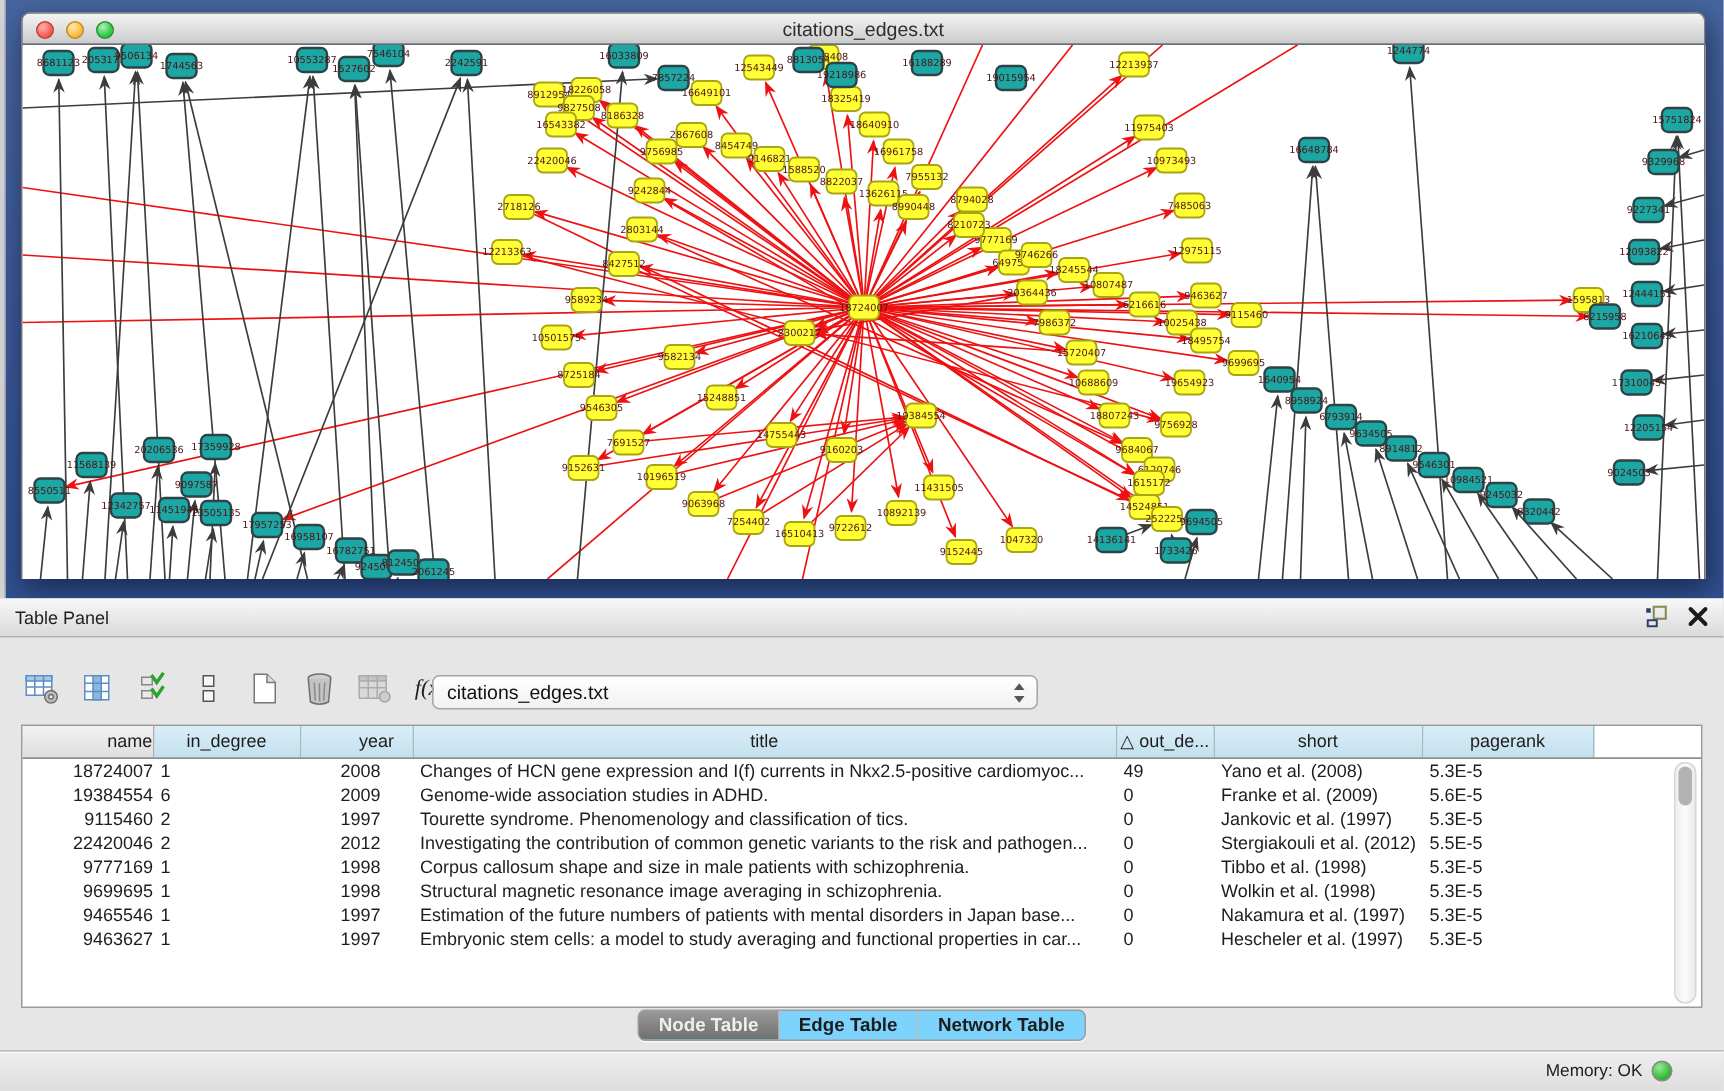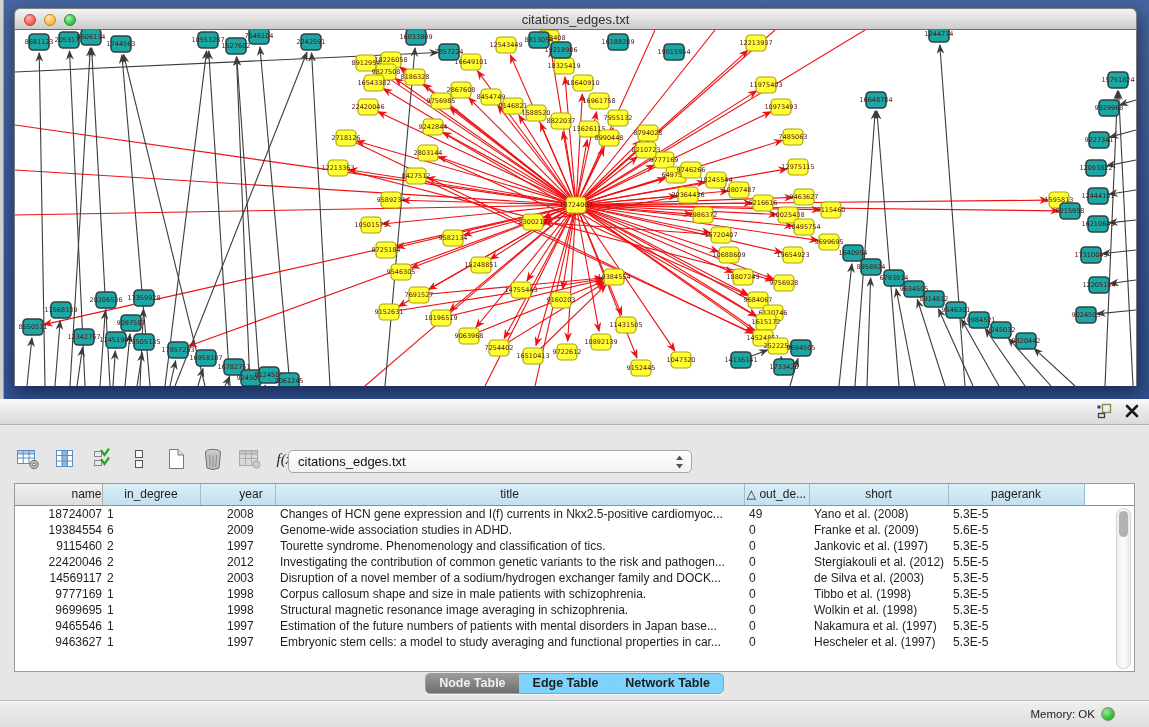--- a/index.html
+++ b/index.html
@@ -47,21 +47,21 @@
 
   .data-table { position:absolute; left:14px; top:84px; width:1121px; height:189px; background:#fff;
                 border:1px solid #9a9a9a; overflow:hidden; }
   table { border-collapse:collapse; table-layout:fixed; width:100%; font-size:12px; color:#1d1d1d; }
   thead th { height:21px; font-weight:normal; text-align:center; font-size:12px;
              background:linear-gradient(#daeef7,#c2e0ee); border-right:1px solid #9fbecb; border-bottom:1px solid #8d8d8d;
              overflow:hidden; white-space:nowrap; }
   thead th.c0 { background:linear-gradient(#f2f2f2,#dedede); border-right:1px solid #adadad; }
   thead th.cfill { background:#ffffff; border-right:none; }
   tbody td { height:16px; line-height:16px; padding:0 0 0 5px; white-space:nowrap; overflow:hidden; }
-  .c0{width:87px;text-align:right;} .c1{width:98px;} .c2{width:75px;padding-left:27px;} .c3{width:469px;} .c4{width:65px;} .c5{width:139px;} .c6{width:136px;}
+  .c0{width:87px;text-align:right;} .c1{width:98px;} .c2{width:75px;padding-left:27px;} .c3{width:469px;} .c4{width:65px;} .c5{width:139px;} .c6{width:114px;}
   .vscroll { position:absolute; right:3px; top:24px; height:161px; width:15px;
              background:linear-gradient(90deg,#ededed,#fcfcfc 50%,#e9e9e9); border:1px solid #d6d6d6; border-radius:7px; }
   .vthumb { position:absolute; left:2px; top:2px; width:9px; height:26px; background:#b2b2b2; border-radius:5px; }
 
   .tabbar { position:absolute; left:0; top:274px; width:100%; display:flex; justify-content:center; }
   .segment { display:flex; height:21px; border:1px solid #9c9c9c; border-radius:5px; overflow:hidden;
              background:#7dd3fc; box-shadow:0 1px 0 rgba(255,255,255,.7);font-weight:bold; }
   .seg-btn { padding:0 13px; font-size:12.5px; line-height:19px; color:#1d1d1d; border-left:1px solid #bcbcbc; }
   .seg-btn:first-child { border-left:none; }
   .seg-btn.selected { background:linear-gradient(#9a9a9a,#6f6f6f); color:#efefef; border-left:none; }
@@ -783,20 +783,21 @@
             </g>
           </g>
       </svg>
     </div>
   </div>
 </div>
 
 <div class="table-panel">
 
   <div class="panel-titlebar">
+    <div class="panel-title">Table Panel</div>
     <div class="panel-win-btns">
       <span>
         <svg width="16" height="16">
           <rect x="6.5" y="1.5" width="8" height="8" fill="none" stroke="#8a8a55" stroke-width="1.4"></rect>
           <rect x="1.5" y="2.5" width="3" height="3" fill="#2c3e6b"></rect>
           <rect x="2.5" y="10.5" width="6" height="4" fill="none" stroke="#2c3e6b" stroke-width="1.3"></rect>
         </svg>
       </span>
       <span>
         <svg width="14" height="14">
@@ -920,30 +921,20 @@
             <td class="c0">22420046</td>
             <td class="c1">2</td>
             <td class="c2">2012</td>
             <td class="c3">Investigating the contribution of common genetic variants to the risk and pathogen...</td>
             <td class="c4">0</td>
             <td class="c5">Stergiakouli et al. (2012)</td>
             <td class="c6">5.5E-5</td>
             <td></td>
           </tr>
           <tr>
-            <td class="c0">14569117</td>
-            <td class="c1">2</td>
-            <td class="c2">2003</td>
-            <td class="c3">Disruption of a novel member of a sodium/hydrogen exchanger family and DOCK...</td>
-            <td class="c4">0</td>
-            <td class="c5">de Silva et al. (2003)</td>
-            <td class="c6">5.3E-5</td>
-            <td></td>
-          </tr>
-          <tr>
             <td class="c0">9777169</td>
             <td class="c1">1</td>
             <td class="c2">1998</td>
             <td class="c3">Corpus callosum shape and size in male patients with schizophrenia.</td>
             <td class="c4">0</td>
             <td class="c5">Tibbo et al. (1998)</td>
             <td class="c6">5.3E-5</td>
             <td></td>
           </tr>
           <tr>

